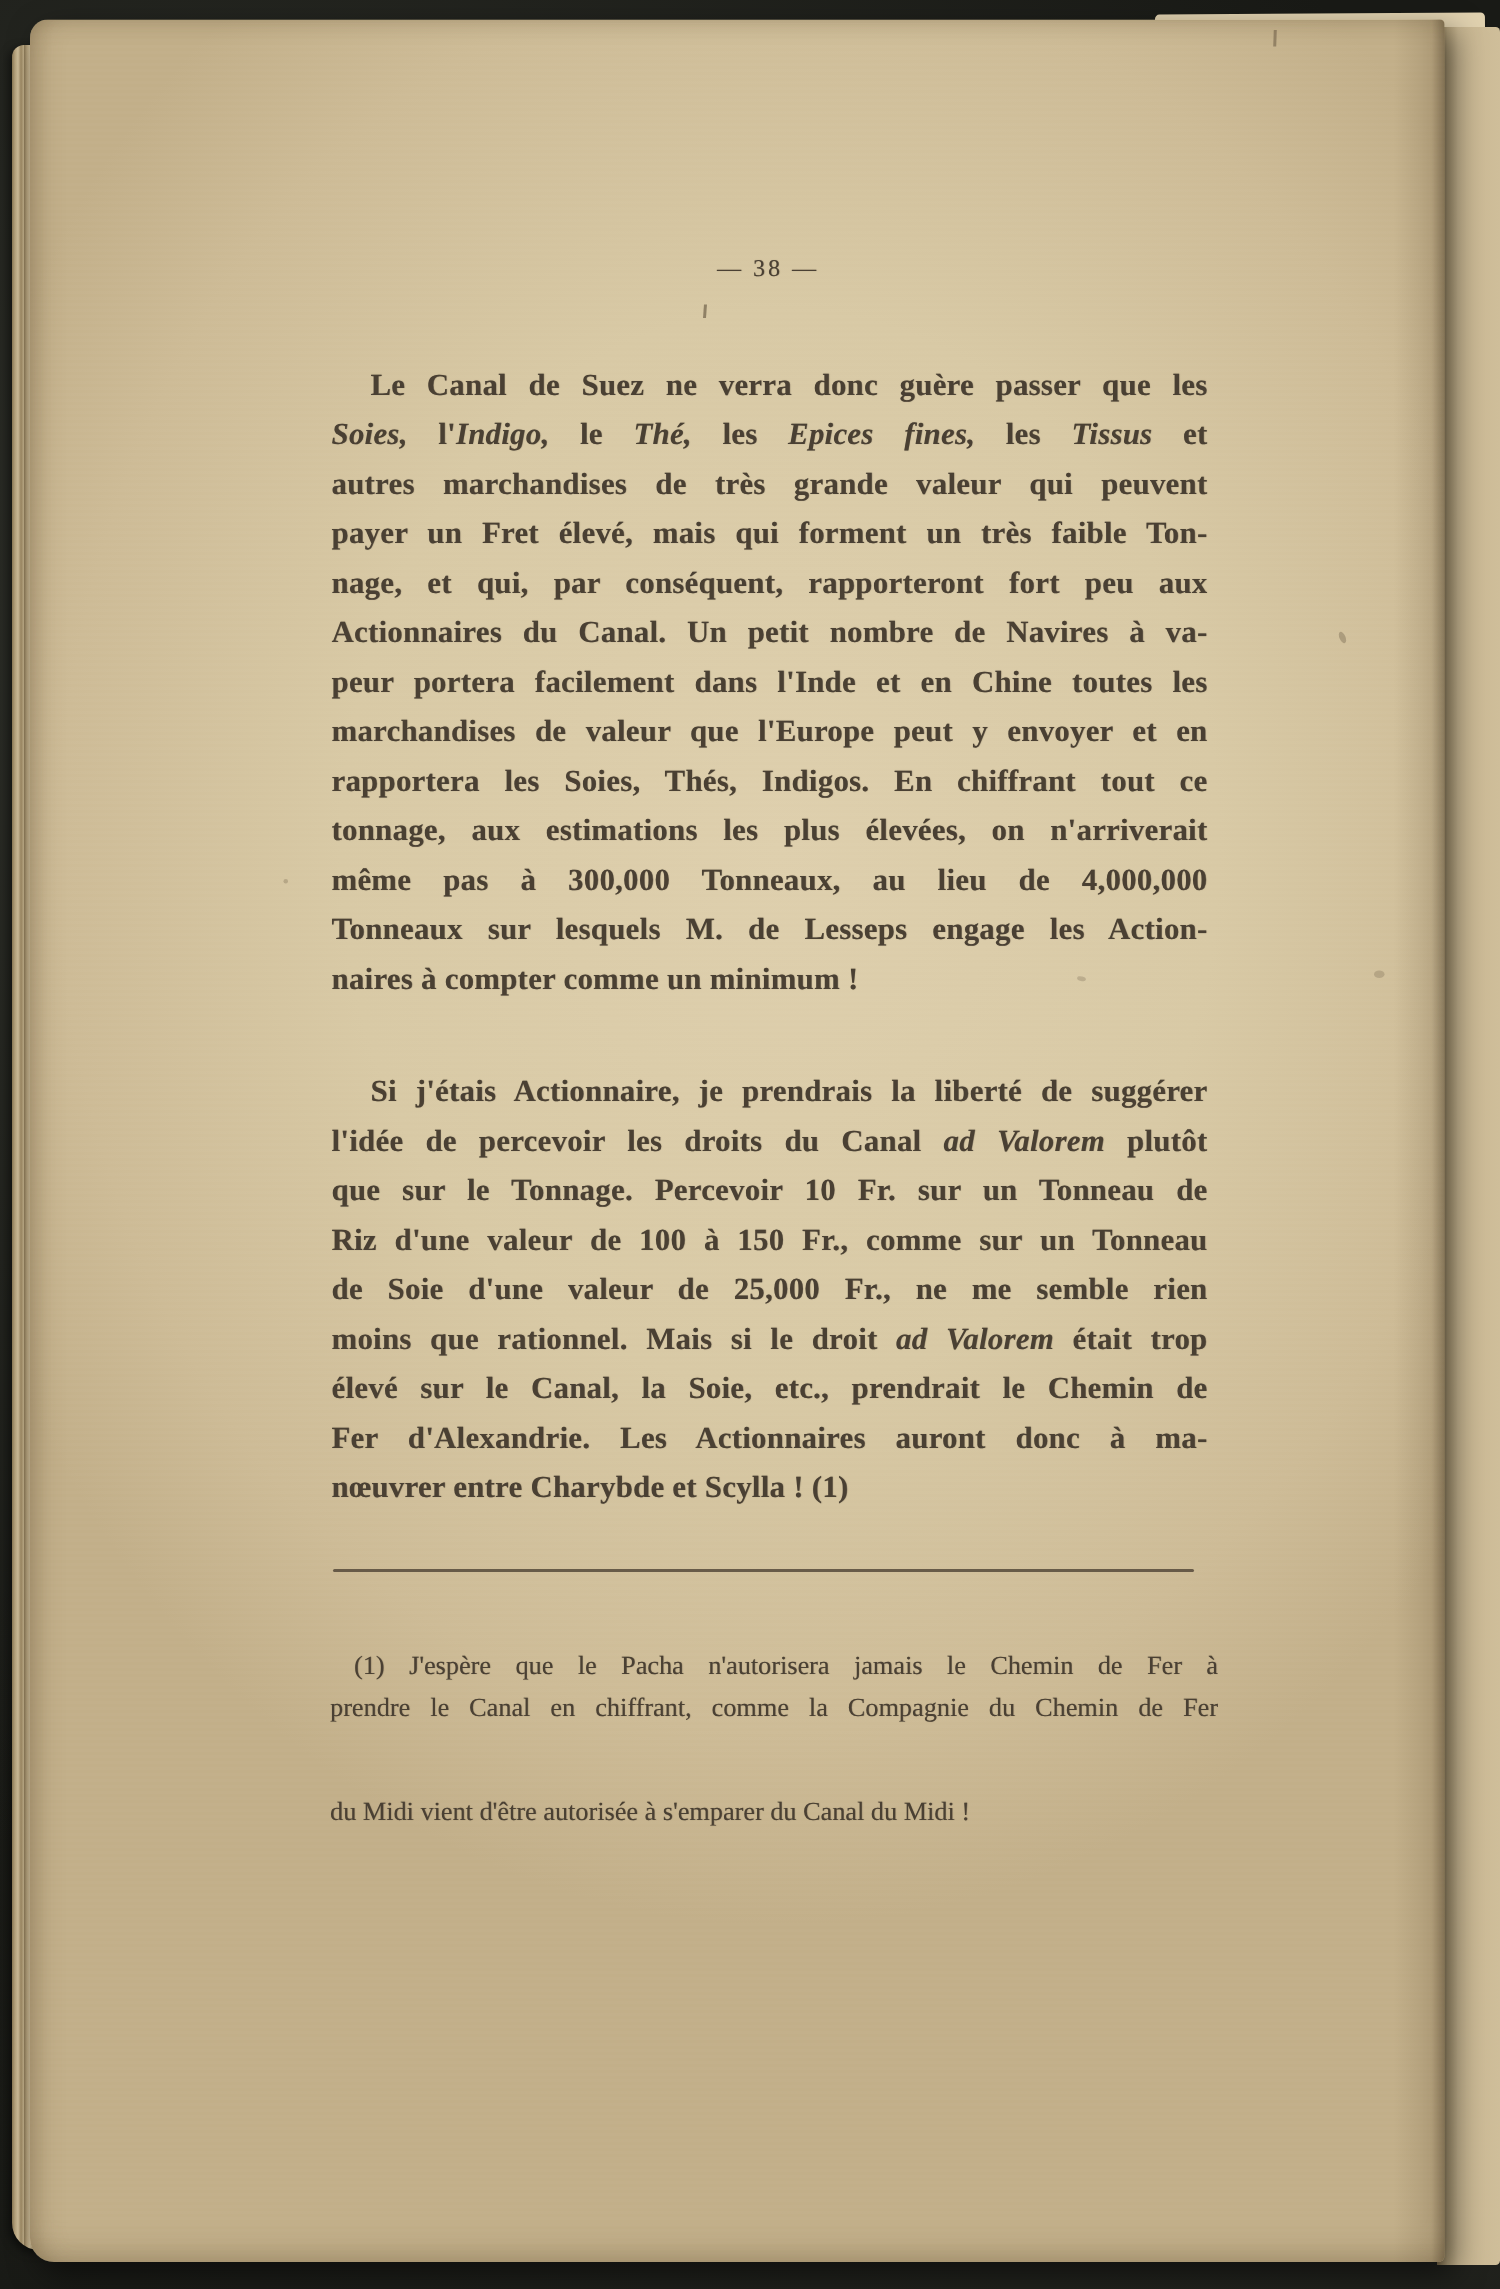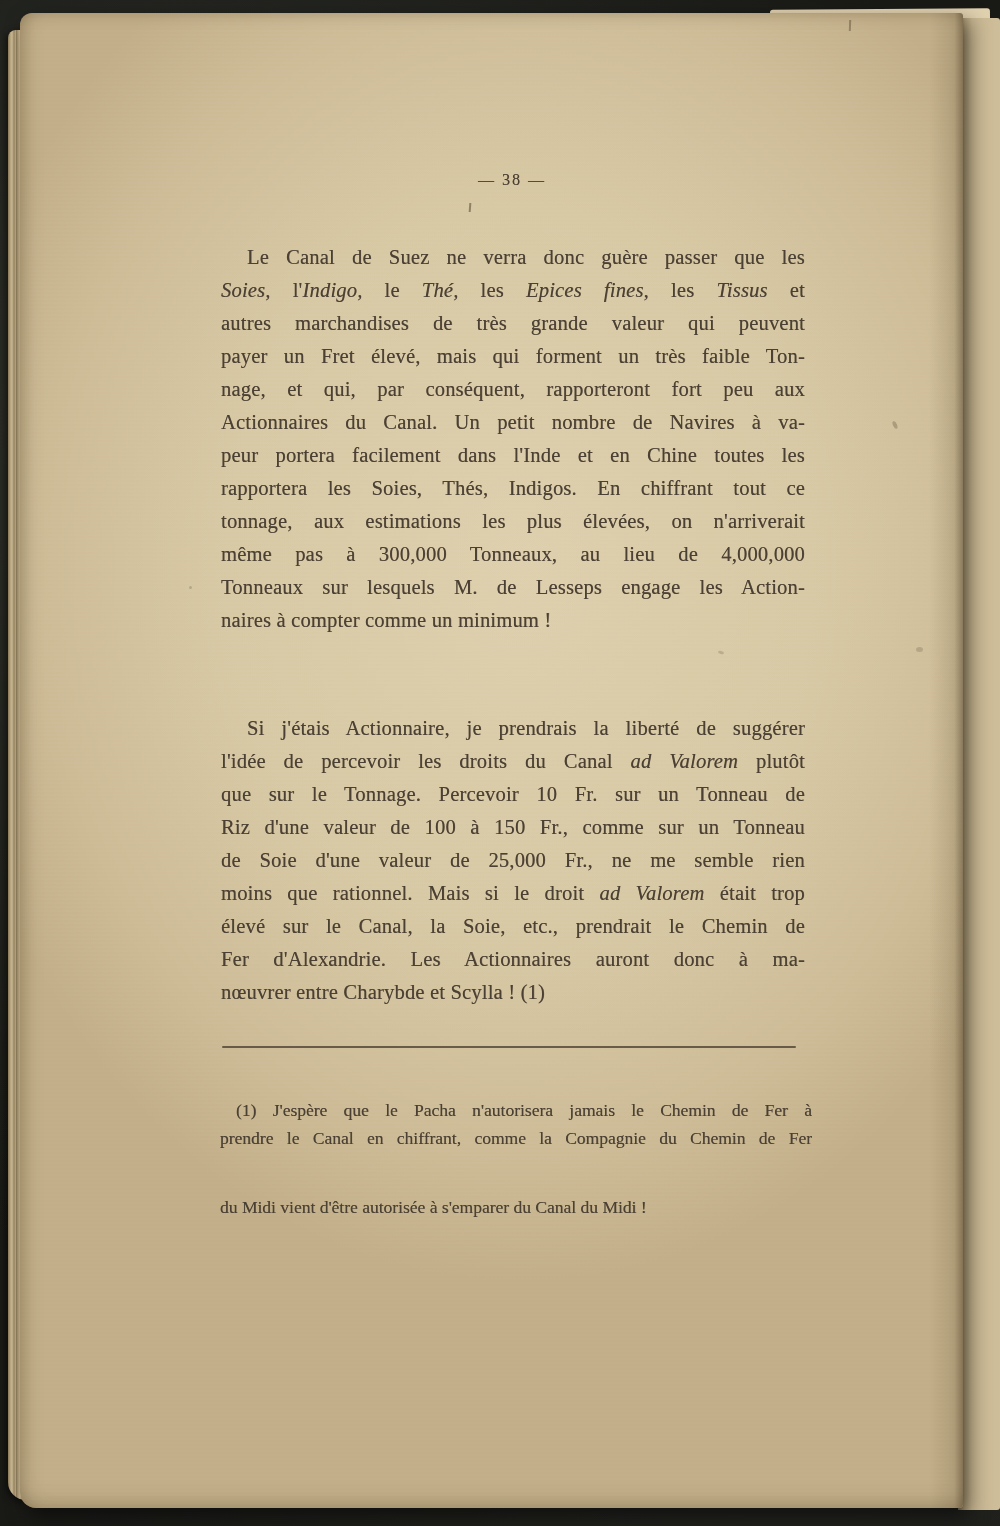--- a/index.html
+++ b/index.html
@@ -58,21 +58,21 @@
   .pagenum {
     position: absolute; left: 222px; top: 171px; width: 580px;
     text-align: center; font-size: 16px; letter-spacing: 2px;
   }
 
   .textblock { position: absolute; width: 584px; font-size: 20.5px; letter-spacing: 0.2px; }
   .para1 { left: 221px; top: 241px; }
   .para2 { left: 221px; top: 712px; }
   .line {
     height: 33px; line-height: 33px; overflow: hidden;
-    text-align: justify; white-space: normal;
+    text-align: justify; white-space: normal; font-weight: bold;
   }
   .line::after { content: ""; display: inline-block; width: 100%; height: 0; }
   .line.indent { text-indent: 26px; }
   .line.last { text-align: left; }
   .line.last::after { content: none; }
   .line i { font-style: italic; }
 
   .rule {
     position: absolute; left: 222px; top: 1046px; width: 574px; height: 2px;
     background: #55493a; opacity: .85; border-radius: 1px;
@@ -108,20 +108,21 @@
   <div class="pagenum ink">— 38 —</div>
 
   <div class="textblock para1 ink">
     <div class="line indent">Le Canal de Suez ne verra donc guère passer que les</div>
     <div class="line"><i>Soies,</i> l'<i>Indigo,</i> le <i>Thé,</i> les <i>Epices fines,</i> les <i>Tissus</i> et</div>
     <div class="line">autres marchandises de très grande valeur qui peuvent</div>
     <div class="line">payer un Fret élevé, mais qui forment un très faible Ton-</div>
     <div class="line">nage, et qui, par conséquent, rapporteront fort peu aux</div>
     <div class="line">Actionnaires du Canal. Un petit nombre de Navires à va-</div>
     <div class="line">peur portera facilement dans l'Inde et en Chine toutes les</div>
+    <div class="line">marchandises de valeur que l'Europe peut y envoyer et en</div>
     <div class="line">rapportera les Soies, Thés, Indigos. En chiffrant tout ce</div>
     <div class="line">tonnage, aux estimations les plus élevées, on n'arriverait</div>
     <div class="line">même pas à 300,000 Tonneaux, au lieu de 4,000,000</div>
     <div class="line">Tonneaux sur lesquels M. de Lesseps engage les Action-</div>
     <div class="line last">naires à compter comme un minimum !</div>
   </div>
 
   <div class="textblock para2 ink">
     <div class="line indent">Si j'étais Actionnaire, je prendrais la liberté de suggérer</div>
     <div class="line">l'idée de percevoir les droits du Canal <i>ad Valorem</i> plutôt</div>

